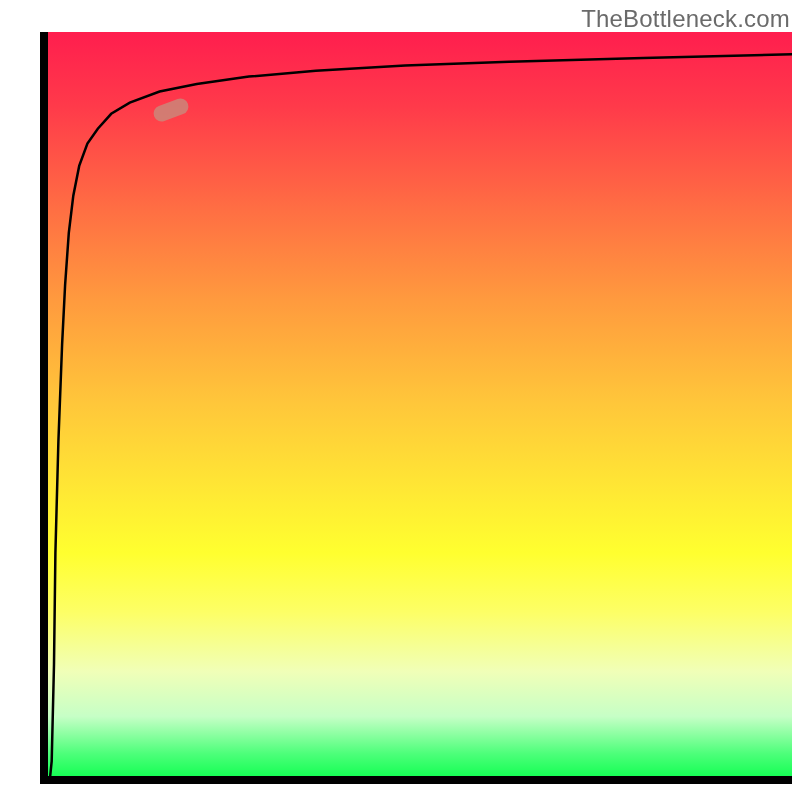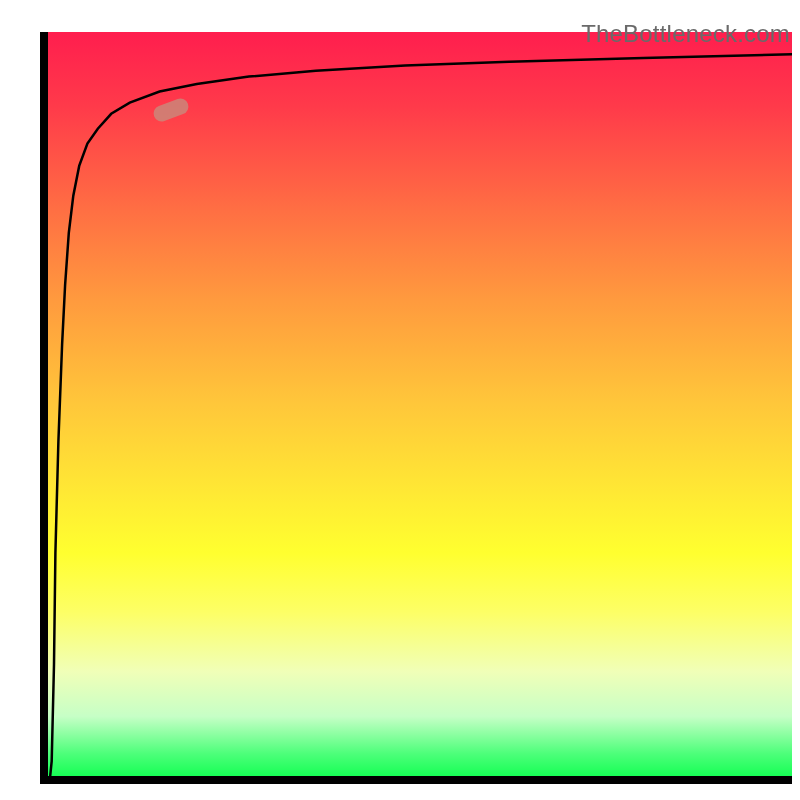--- a/index.html
+++ b/index.html
@@ -11,21 +11,21 @@
     font-family: Arial, Helvetica, sans-serif;
     background: #ffffff;
   }
   .canvas {
     position: relative;
     width: 800px;
     height: 800px;
   }
   .watermark {
     position: absolute;
-    top: 20px;
+    top: 5px;
     right: 10px;
     font-size: 24px;
     color: #6a6a6a;
     font-weight: 400;
     letter-spacing: 0.2px;
     z-index: 50;
   }
   .plot-frame {
     position: absolute;
     left: 40px;

